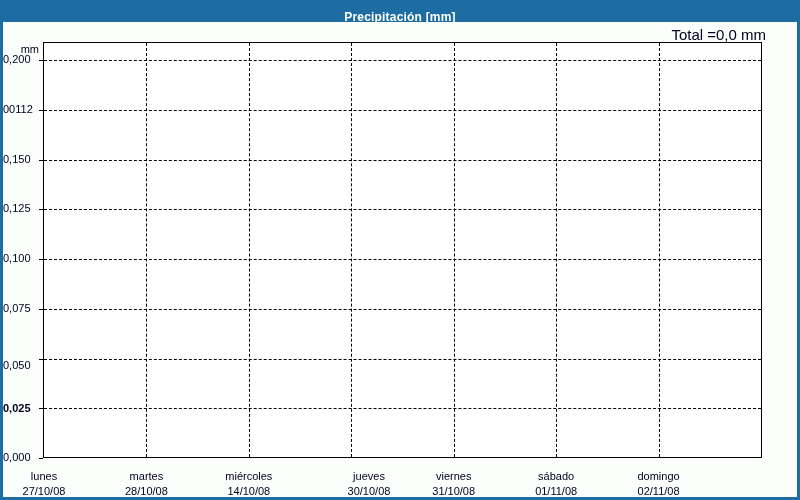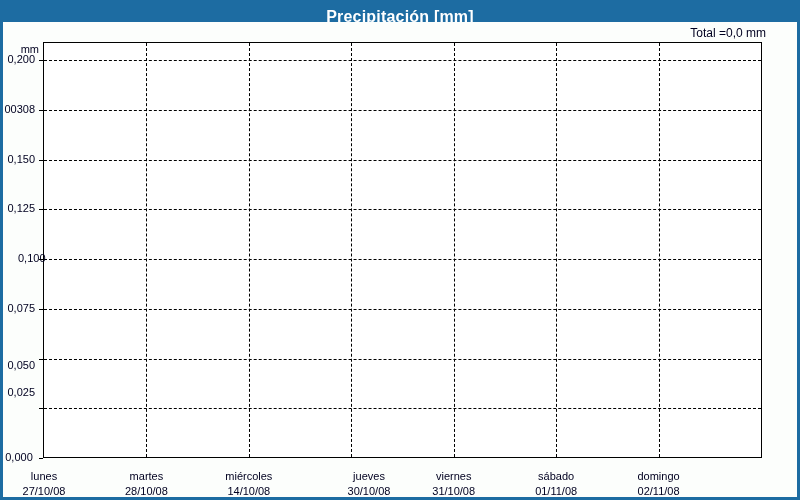--- a/index.html
+++ b/index.html
@@ -8,50 +8,50 @@
     font-family:"Liberation Sans","DejaVu Sans",sans-serif;
     background:#fff;
   }
   .window {
     position:relative; width:800px; height:500px;
     background:#1D6CA2;
   }
   .titlebar {
     position:absolute; left:0; top:0; width:800px; height:34px;
     background:#1D6CA2; color:#fff;
-    font-size:16px; font-weight:bold;
+    font-size:12px; font-weight:bold;
     display:flex; align-items:center; justify-content:center;
     letter-spacing:0.2px;
   }
   .canvas {
     position:absolute; left:3px; top:22px; width:794px; height:475px;
     background:#FCFEFC; overflow:hidden;
   }
   .total-label {
     position:absolute; top:4px; right:31px;
-    font-size:12px; color:#000020; white-space:nowrap;
+    font-size:15px; color:#000020; white-space:nowrap;
   }
   .unit-label {
     position:absolute; left:0; top:21px; width:36px;
     text-align:right; font-size:11px; color:#000020;
   }
   .plot {
     position:absolute; left:40px; top:20px; width:719px; height:416px;
     background:#FFFFFF; border:1px solid #000000;
   }
   .hgrid {
     position:absolute; left:0; width:717px; height:0;
     border-top:1px dashed #000000;
   }
   .vgrid {
     position:absolute; top:0; height:414px; width:0;
     border-left:1px dashed #000000;
   }
   .ytick-label {
-    position:absolute; left:0; width:32px; text-align:right;
+    position:absolute; left:0; width:20px; text-align:right;
     font-size:11px; color:#000020; line-height:13px;
   }
   .ytick-mark {
     position:absolute; left:36px; width:4px; height:1px; background:#000000;
   }
   .xcat {
     position:absolute; width:104px; text-align:center;
     font-size:11px; color:#000020; line-height:13px;
   }
   .xcat .date { margin-top:2px; }
@@ -78,33 +78,33 @@
         <div class="vgrid" style="left: 102px;"></div>
         <div class="vgrid" style="left: 205px;"></div>
         <div class="vgrid" style="left: 307px;"></div>
         <div class="vgrid" style="left: 410px;"></div>
         <div class="vgrid" style="left: 512px;"></div>
         <div class="vgrid" style="left: 615px;"></div>
       </div>
     <div id="axis-labels">
         <div class="ytick-label" style="top: 429px; text-align: center;">0,000</div>
         <div class="ytick-mark" style="top: 436px;"></div>
-        <div class="ytick-label" style="top: 364px;">0,025</div>
+        <div class="ytick-label" style="top: 380px; font-weight: bold;">0,025</div>
         <div class="ytick-mark" style="top: 386.25px;"></div>
         <div class="ytick-label" style="top: 337px;">0,050</div>
         <div class="ytick-mark" style="top: 336.5px;"></div>
         <div class="ytick-label" style="top: 279.75px;">0,075</div>
         <div class="ytick-mark" style="top: 286.75px;"></div>
-        <div class="ytick-label" style="top: 230px; padding-left: 15px;">0,100</div>
+        <div class="ytick-label" style="top: 230px;">0,100</div>
         <div class="ytick-mark" style="top: 237px;"></div>
         <div class="ytick-label" style="top: 180.25px;">0,125</div>
         <div class="ytick-mark" style="top: 187.25px;"></div>
         <div class="ytick-label" style="top: 130.5px;">0,150</div>
         <div class="ytick-mark" style="top: 137.5px;"></div>
-        <div class="ytick-label" style="top: 80.75px;">00308</div>
+        <div class="ytick-label" style="top: 80.75px;">00112</div>
         <div class="ytick-mark" style="top: 87.75px;"></div>
         <div class="ytick-label" style="top: 31px;">0,200</div>
         <div class="ytick-mark" style="top: 38px;"></div>
         <div class="xcat" style="left: -11px; top: 448px;">
           <div>lunes</div>
           <div class="date">27/10/08</div>
         </div>
         <div class="xcat" style="left: 91.4286px; top: 448px;">
           <div>martes</div>
           <div class="date">28/10/08</div>

